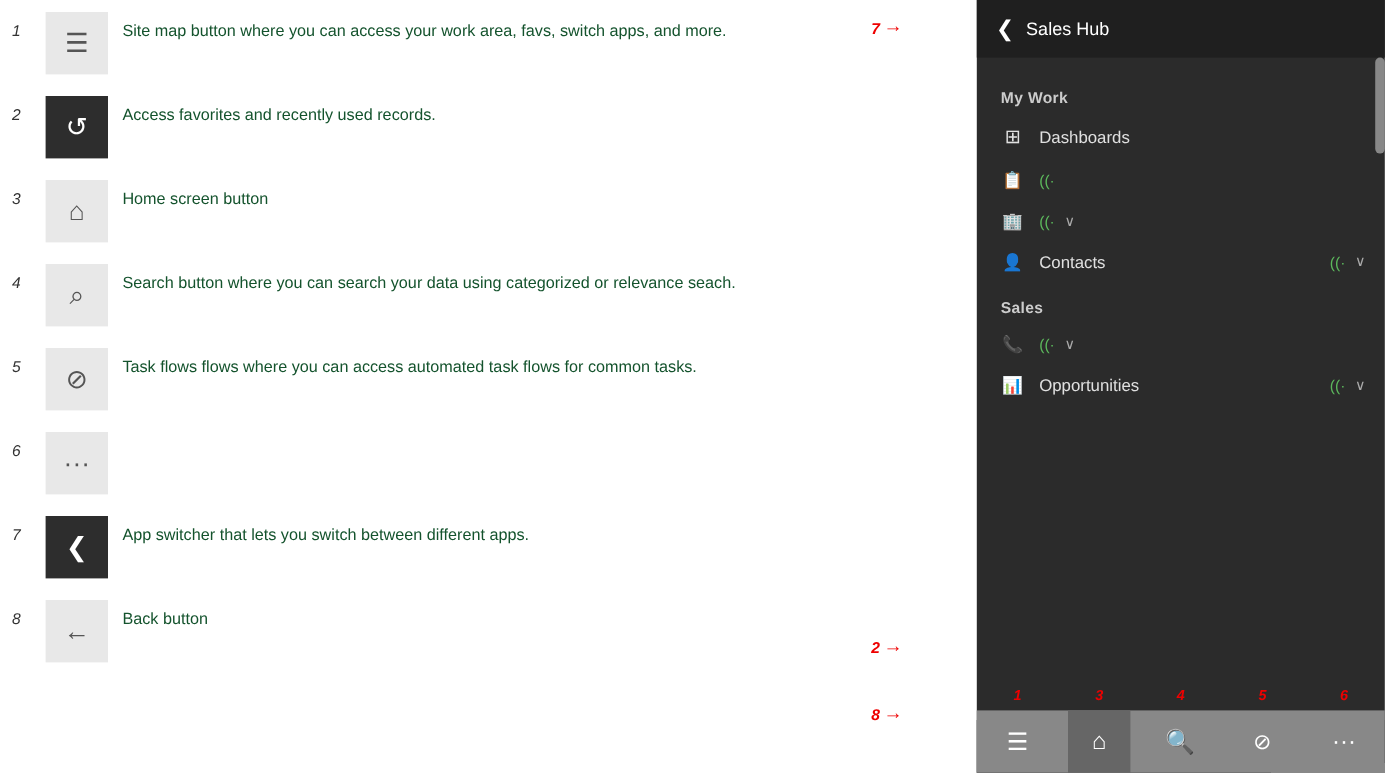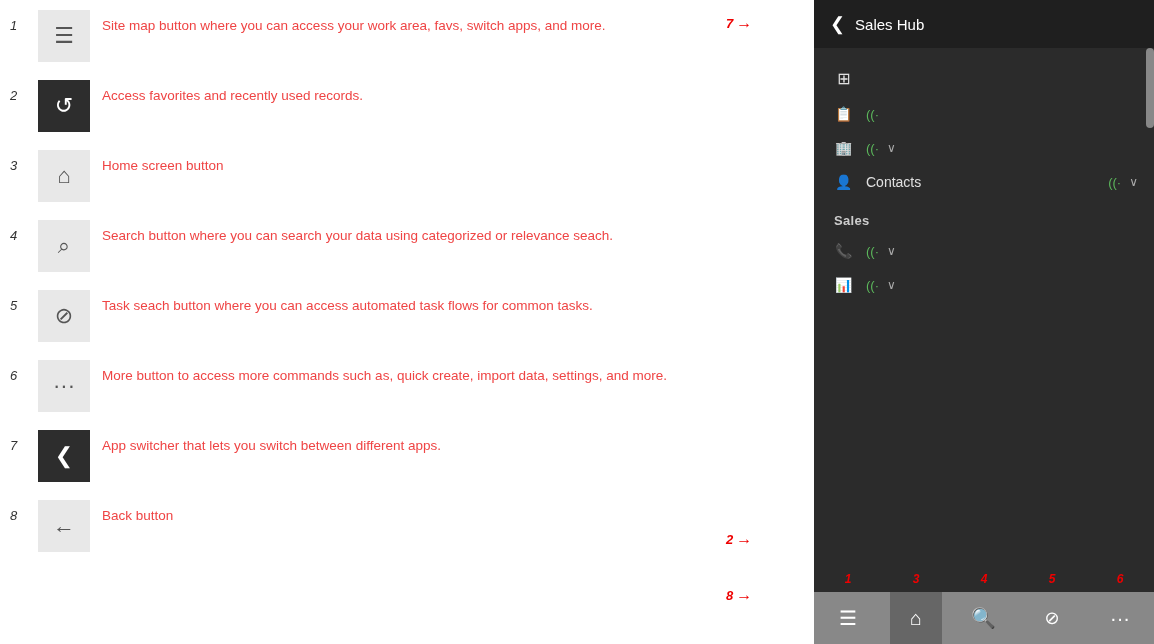--- a/index.html
+++ b/index.html
@@ -47,21 +47,21 @@
       color: #555;
     }
 
     .item-icon-box.dark {
       background: #2d2d2d;
       color: #fff;
     }
 
     .item-text {
       font-size: 13.5px;
-      color: #ef4444;
+      color: #14532d;
       line-height: 1.45;
       padding-top: 6px;
       flex: 1;
     }
 
     
     .right-panel {
       width: 340px;
       background: #2b2b2b;
       display: flex;
@@ -245,26 +245,25 @@
       <div class="item-text">Home screen button</div>
     </div>
     <div class="item-row">
       <div class="item-number">4</div>
       <div class="item-icon-box" style="font-size: 22px;">⌕</div>
       <div class="item-text">Search button where you can search your data using categorized or relevance seach.</div>
     </div>
     <div class="item-row">
       <div class="item-number">5</div>
       <div class="item-icon-box" style="font-size: 22px;">⊘</div>
-      <div class="item-text">Task seach button where you can access automated task flows for common tasks.</div>
+      <div class="item-text">Task flows flows where you can access automated task flows for common tasks.</div>
     </div>
     <div class="item-row">
       <div class="item-number">6</div>
       <div class="item-icon-box" style="font-size: 22px;">···</div>
-      <div class="item-text">More button to access more commands such as, quick create, import data, settings, and more.</div>
     </div>
     <div class="item-row">
       <div class="item-number">7</div>
       <div class="item-icon-box dark" style="font-size: 22px;">❮</div>
       <div class="item-text">App switcher that lets you switch between different apps.</div>
     </div>
     <div class="item-row">
       <div class="item-number">8</div>
       <div class="item-icon-box" style="font-size: 22px;">←</div>
       <div class="item-text">Back button</div>
@@ -288,23 +287,25 @@
     <span style="font-size:16px;">→</span>
   </div>
 
   <div class="sidebar-header">
     <span class="sidebar-header-back">❮</span>
     <span>Sales Hub</span>
   </div>
 
   <div class="sidebar-nav">
 
+    <div class="sidebar-section-label">My Work</div>
 
     <div class="sidebar-nav-item">
       <span class="nav-icon">⊞</span>
+      <span class="nav-label">Dashboards</span>
     </div>
 
     <div class="sidebar-nav-item">
       <span class="nav-icon" style="font-size:14px;">📋</span>
       <span class="nav-right">
         <span class="wifi-icon">((·</span>
       </span>
     </div>
 
 
@@ -330,20 +331,21 @@
     <div class="sidebar-nav-item">
       <span class="nav-icon" style="font-size:14px;">📞</span>
       <span class="nav-right">
         <span class="wifi-icon">((·</span>
         <span class="chevron-icon">∨</span>
       </span>
     </div>
 
     <div class="sidebar-nav-item">
       <span class="nav-icon" style="font-size:14px;">📊</span>
+      <span class="nav-label">Opportunities</span>
       <span class="nav-right">
         <span class="wifi-icon">((·</span>
         <span class="chevron-icon">∨</span>
       </span>
     </div>
 
   </div>
 
   <div class="scroll-indicator"></div>
 

